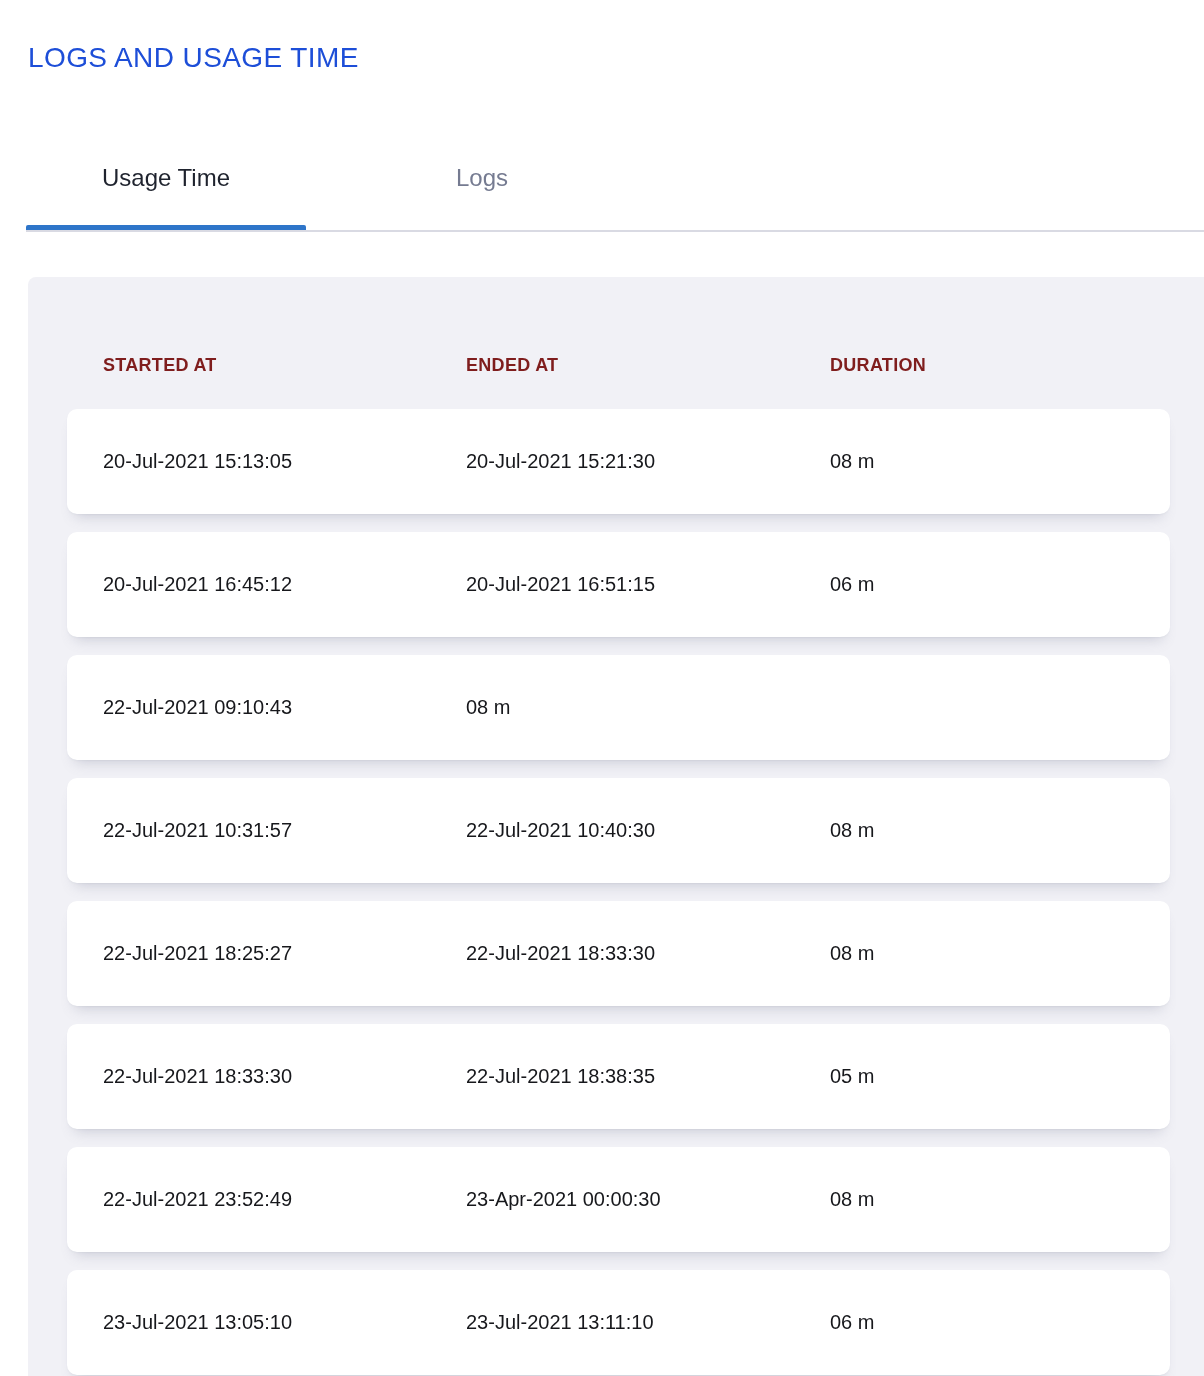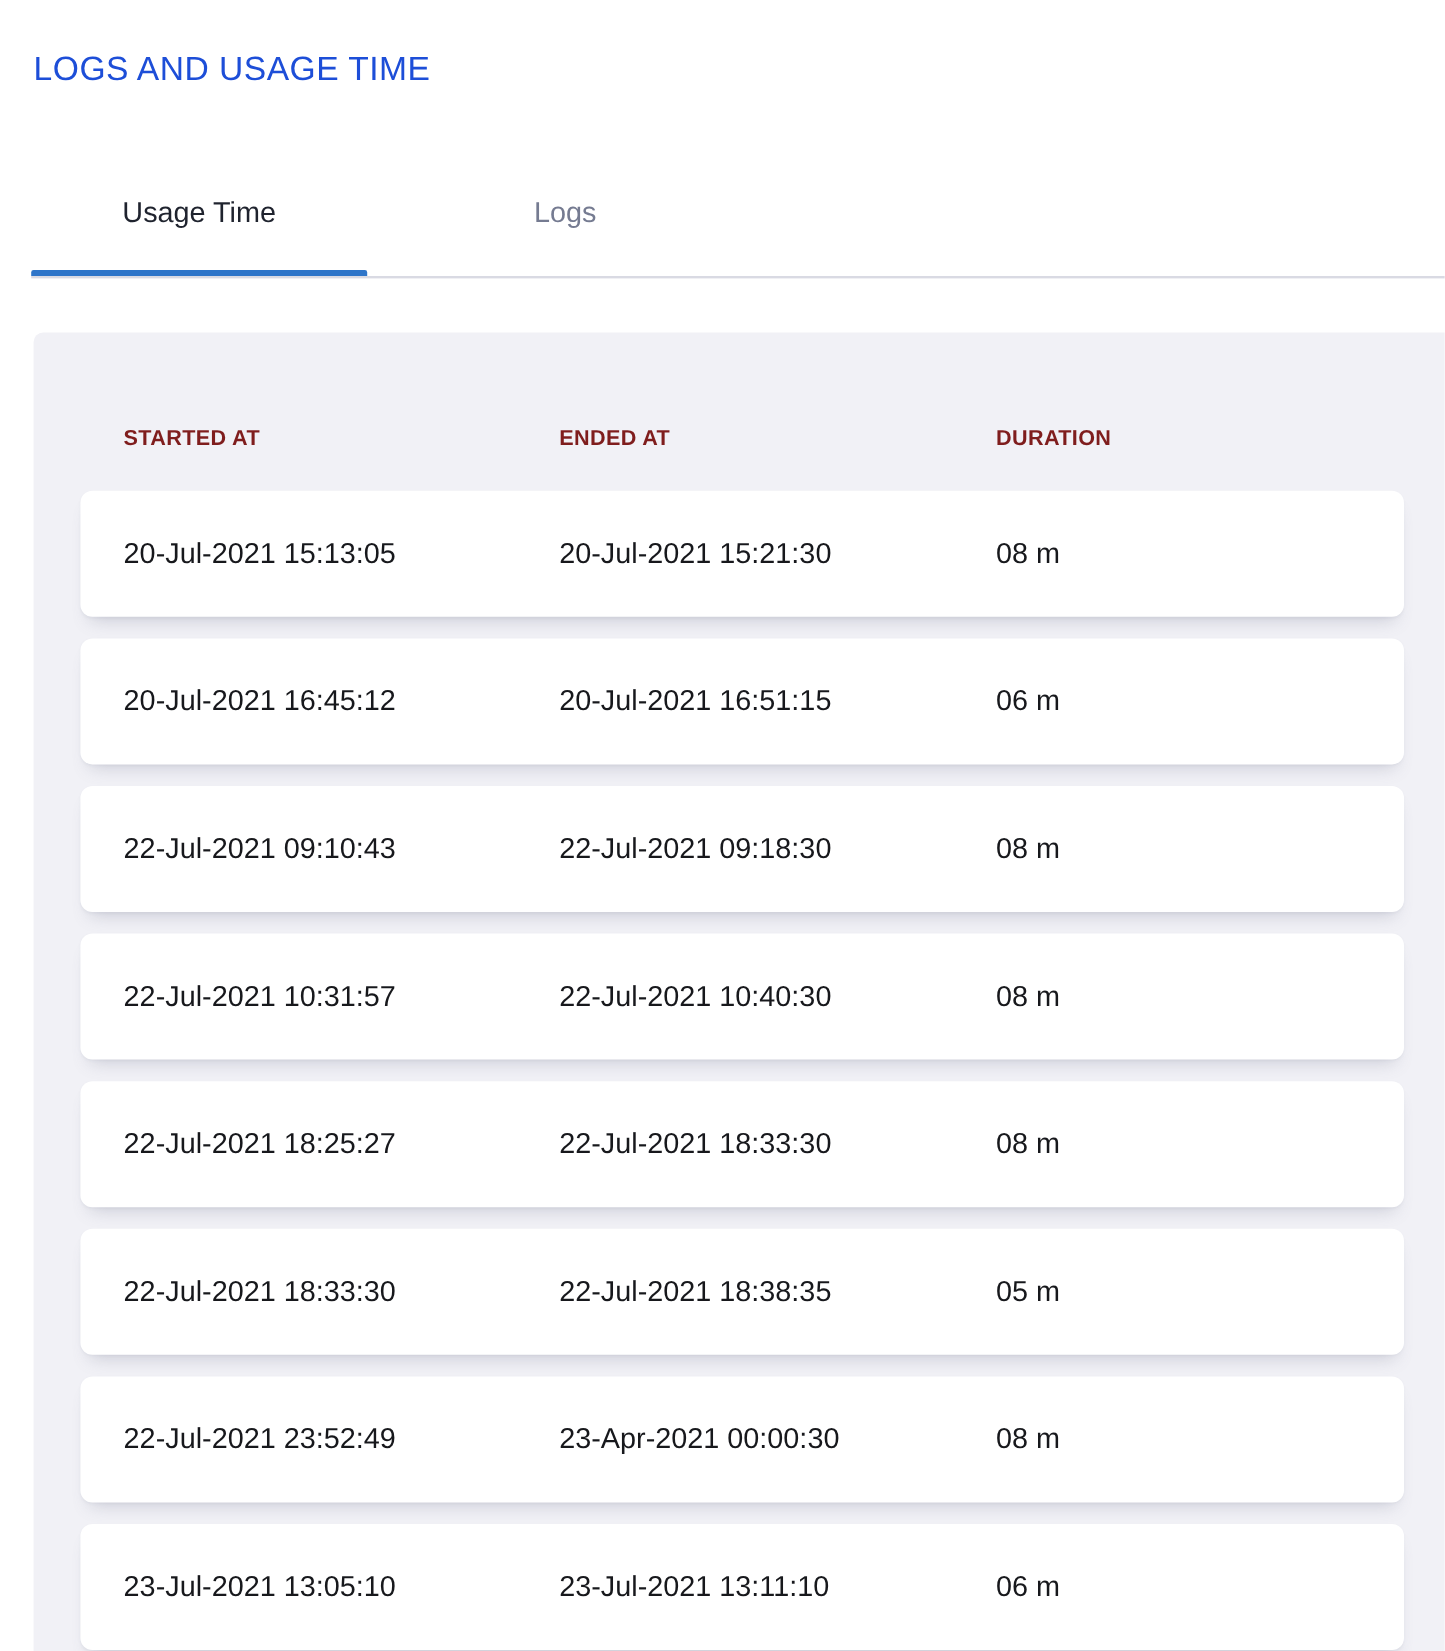--- a/index.html
+++ b/index.html
@@ -16,20 +16,21 @@
     line-height: 28px;
     font-weight: 400;
     color: #1d4ed8;
     letter-spacing: 0.4px;
   }
   .tabs {
     position: relative;
     display: flex;
     margin: 92px 0 0 26px;
     border-bottom: 2px solid #D9DAE3;
+    gap: 11px;
   }
   .tab {
     text-align: center;
     font-size: 24px;
     line-height: 28px;
     padding-bottom: 38px;
     color: #757B91;
     cursor: pointer;
   }
   .tab.tab-first { width: 280px; }
@@ -64,21 +65,21 @@
     color: #7f1d1d;
     letter-spacing: 0.3px;
     margin-bottom: 33px;
   }
   .row-card {
     align-items: center;
     height: 105px;
     background: #ffffff;
     border-radius: 10px;
     margin-bottom: 18px;
-    font-size: 24px;
+    font-size: 20px;
     color: #17181C;
     box-shadow: 0 10px 14px -8px rgba(108,112,140,0.30), 0 1px 2px rgba(108,112,140,0.06);
   }
   .cell { white-space: nowrap; }
 </style>
 </head>
 <body>
 
 <h2 class="page-title">LOGS AND USAGE TIME</h2>
 
@@ -101,21 +102,20 @@
       <div class="cell">20-Jul-2021 15:21:30</div>
       <div class="cell">08 m</div>
     </div>
       <div class="grid-cols row-card">
       <div class="cell">20-Jul-2021 16:45:12</div>
       <div class="cell">20-Jul-2021 16:51:15</div>
       <div class="cell">06 m</div>
     </div>
       <div class="grid-cols row-card">
       <div class="cell">22-Jul-2021 09:10:43</div>
-      <div class="cell">22-Jul-2021 09:18:30</div>
       <div class="cell">08 m</div>
     </div>
       <div class="grid-cols row-card">
       <div class="cell">22-Jul-2021 10:31:57</div>
       <div class="cell">22-Jul-2021 10:40:30</div>
       <div class="cell">08 m</div>
     </div>
       <div class="grid-cols row-card">
       <div class="cell">22-Jul-2021 18:25:27</div>
       <div class="cell">22-Jul-2021 18:33:30</div>

